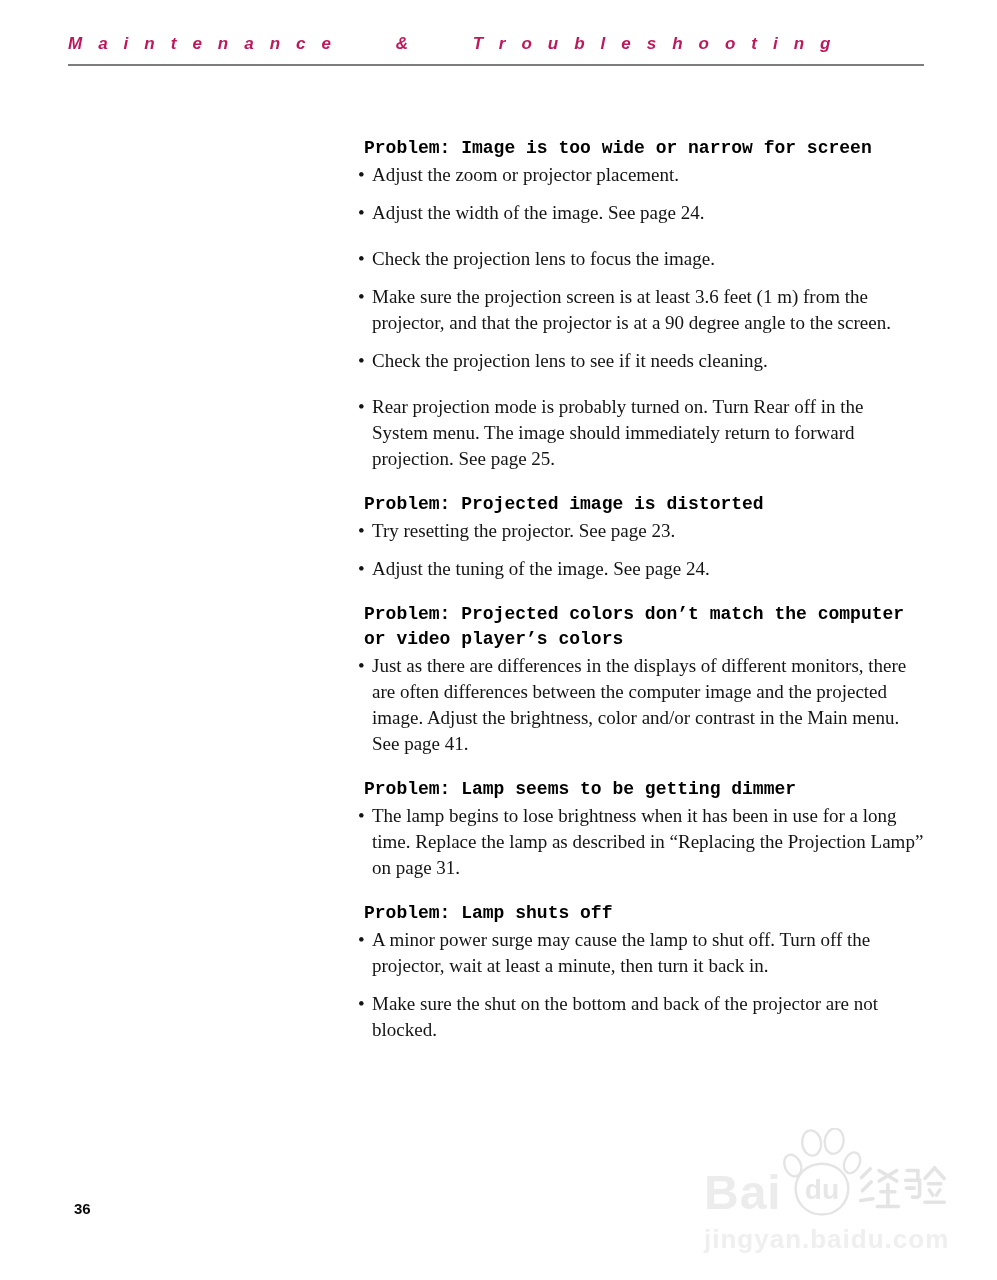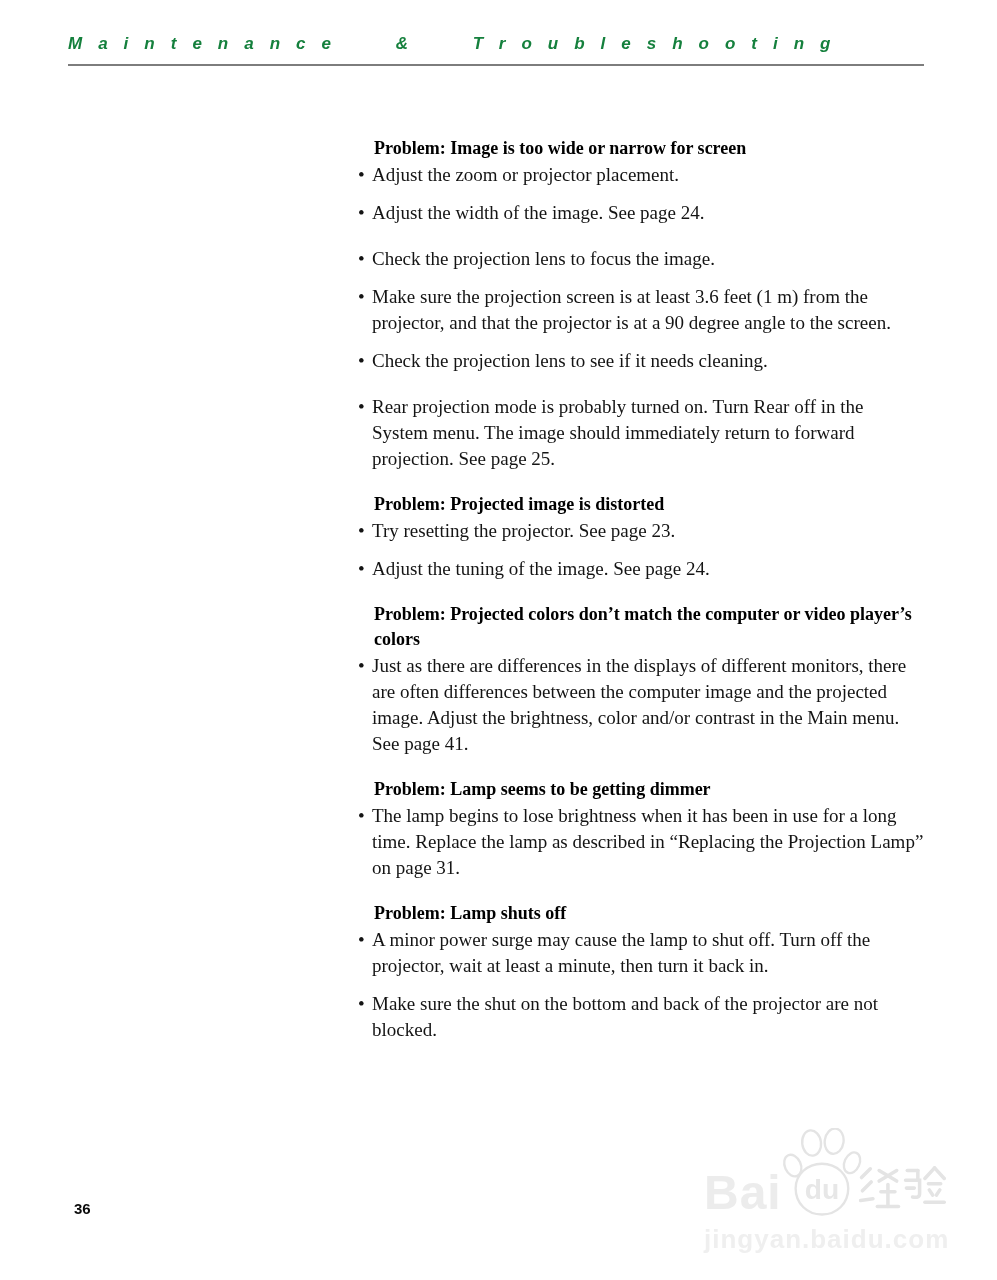--- a/index.html
+++ b/index.html
@@ -9,29 +9,29 @@
   }
 
   
   .header {
     position:absolute; left:68px; top:34px; width:856px;
     border-bottom:2px solid #7d7d7d; padding-bottom:10px;
   }
   .header-title {
     font-family:"Liberation Sans", sans-serif; font-weight:bold; font-style:italic;
     font-size:17px; letter-spacing:16px; word-spacing:28px;
-    white-space:nowrap; color:#15803d;
+    white-space:nowrap; color:#be185d;
   }
 
   
   .content { position:absolute; left:358px; top:136px; width:566px; }
   .section { margin-bottom:20px; }
   .problem-heading {
-    font-family:Liberation Serif, serif; font-weight:bold;
-    font-size:18px; line-height:25px; margin:0 0 1px 16px; color:#000;
+    font-family:Liberation Mono, monospace; font-weight:bold;
+    font-size:18px; line-height:25px; margin:0 0 1px 6px; color:#000;
   }
   .bullets { list-style:none; margin:0; padding:0; }
   .bullet { display:flex; font-size:19px; line-height:26px; margin:0 0 12px 0; color:#141414; }
   .bullet:last-child { margin-bottom:0; }
   .marker { width:14px; flex:none; }
   .btext { flex:1; }
 
   
   .page-number {
     position:absolute; left:74px; top:1200px;

